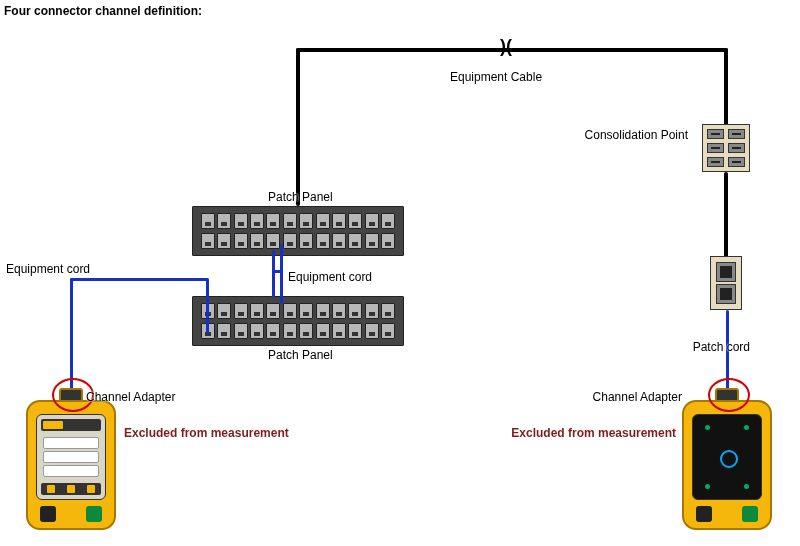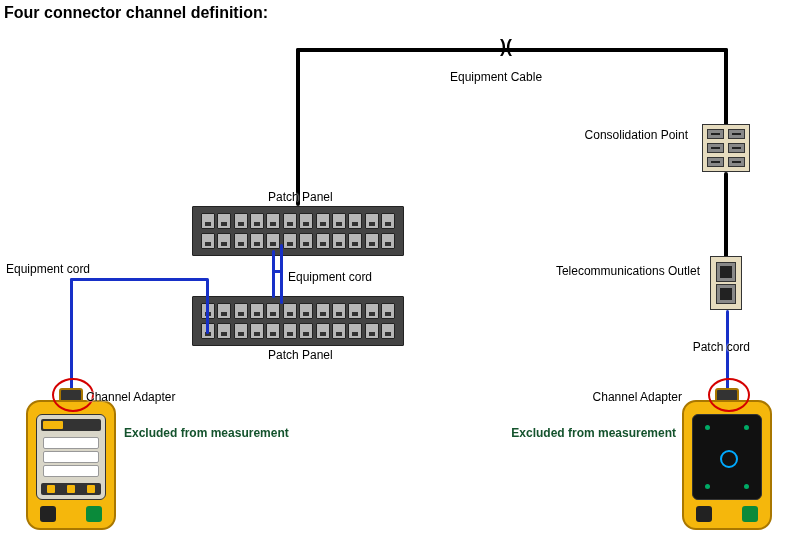--- a/index.html
+++ b/index.html
@@ -1,19 +1,19 @@
 <!DOCTYPE html>
 <html><head>
 <meta charset="utf-8">
 <style>
   html,body{margin:0;padding:0;background:#fff;font-family:Arial,Helvetica,sans-serif;font-size:12px;color:#000}
   .canvas{position:relative;width:800px;height:546px}
   .label{position:absolute;white-space:nowrap;text-shadow:0 0 2px #fff,0 0 2px #fff}
-  .title{font-size:16px;font-weight:bold}
-  .excl{color:#14532d;font-weight:bold;font-size:12px}
+  .title{font-size:12px;font-weight:bold}
+  .excl{color:#7f1d1d;font-weight:bold;font-size:12px}
   .align-r{text-align:right}
 
   
   .cable{position:absolute;background:#000;border-radius:2px}
   .cable-blue{position:absolute;background:#1730c8;border-radius:2px}
   .cable-black-h{height:4px}
   .cable-black-v{width:4px}
   .cable-blue-h{height:3px}
   .cable-blue-v{width:3px}
 
@@ -202,23 +202,20 @@
 
   <div class="red-circle" style="left:52px;top:378px;width:38px;height:30px"></div>
   <div class="red-circle" style="left:708px;top:378px;width:38px;height:30px"></div>
 
   <div class="label" style="left:450px;top:70px">Equipment Cable</div>
 
   <div class="label align-r" style="right:112px;top:128px">
     <span>Consolidation Point</span>
   </div>
 
-  <div class="label align-r" style="right:100px;top:264px">
-    <span>Telecommunications Outlet</span>
-  </div>
 
   <div class="label" style="left:268px;top:190px">Patch Panel</div>
   <div class="label" style="left:268px;top:348px">Patch Panel</div>
 
   <div class="label" style="left:6px;top:262px">Equipment cord</div>
   <div class="label" style="left:288px;top:270px">Equipment cord</div>
   <div class="label align-r" style="right:50px;top:340px">Patch cord</div>
 
   <div class="label" style="left:86px;top:390px">Channel Adapter</div>
   <div class="label align-r" style="right:118px;top:390px">Channel Adapter</div>

